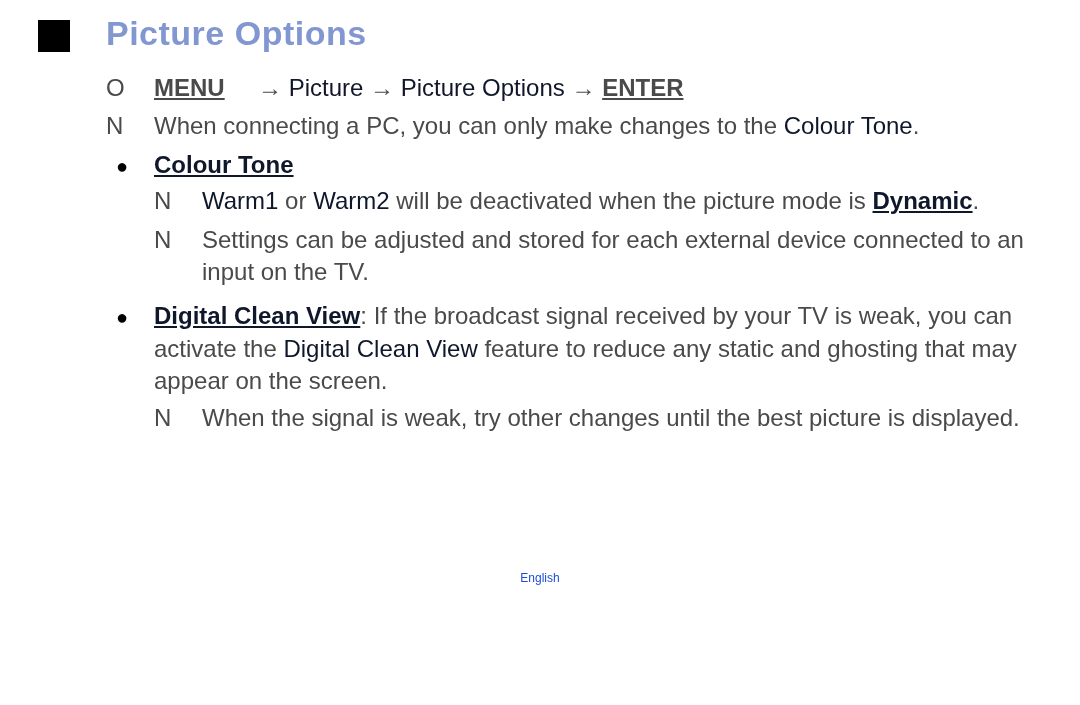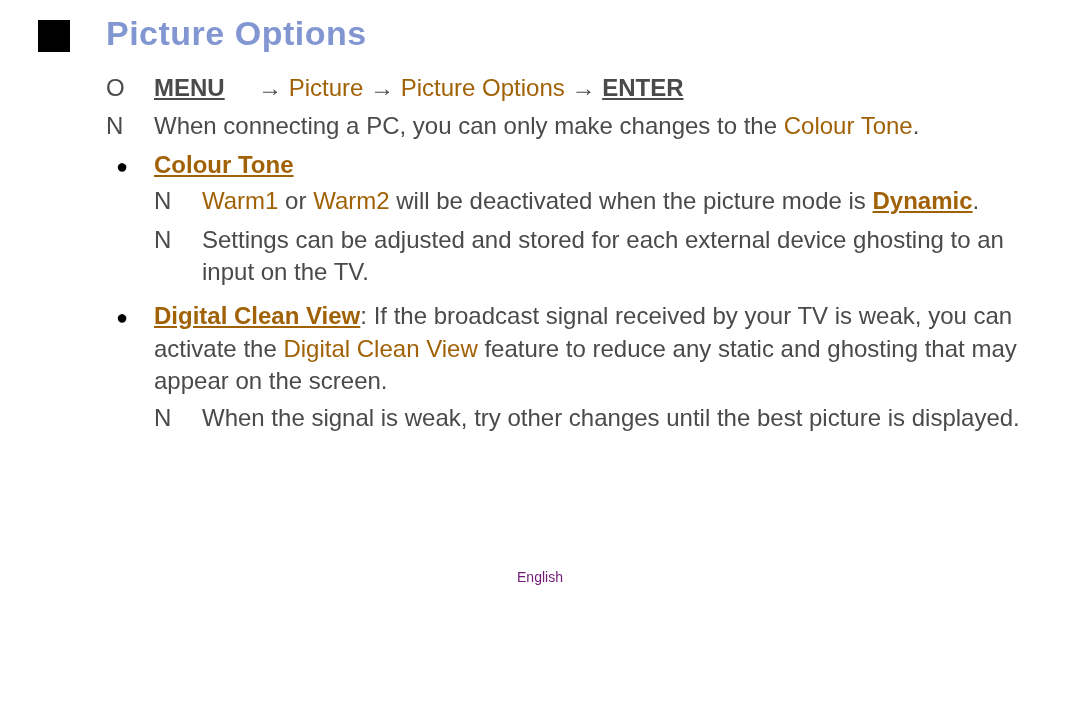--- a/index.html
+++ b/index.html
@@ -62,40 +62,40 @@
     line-height: 28px;
     padding-top: 3px;
     text-align: left;
     padding-left: 10px;
     box-sizing: border-box;
   }
   .content-col {
     flex: 1 1 auto;
   }
   .hl {
-    color: #a16207;
+    color: #0f172a;
   }
   .bold {
     font-weight: bold;
     text-decoration: underline;
   }
   .menu-path .sep {
     color: #4a4a4a;
   }
   .menu-path {
     display: inline;
   }
   .footer {
     position: absolute;
     left: 0;
     right: 0;
     bottom: 22px;
     text-align: center;
-    font-size: 14px;
-    color: #701a75;
+    font-size: 12px;
+    color: #1d4ed8;
   }
 </style>
 </head>
 <body>
 
 <div class="page">
 
   <div class="section-marker"></div>
   <div class="title">Picture Options</div>
 
@@ -129,21 +129,21 @@
 
         <div class="row" style="margin-top:4px;">
           <div class="icon-col">N</div>
           <div class="content-col">
             <span class="hl">Warm1</span><span> or </span><span class="hl">Warm2</span><span> will be deactivated when the picture mode is </span><span class="hl bold">Dynamic</span><span>.</span>
           </div>
         </div>
 
         <div class="row">
           <div class="icon-col">N</div>
-          <div class="content-col">Settings can be adjusted and stored for each external device ghosting to an input on the TV.</div>
+          <div class="content-col">Settings can be adjusted and stored for each external device connected to an input on the TV.</div>
         </div>
       </div>
     </div>
 
     <div class="row">
       <div class="bullet-col">●</div>
       <div class="content-col">
         <span class="hl bold">Digital Clean View</span><span>: If the broadcast signal received by your TV is weak, you can activate the </span><span class="hl">Digital Clean View</span><span> feature to reduce any static and ghosting that may appear on the screen.</span>
 
         <div class="row" style="margin-top:4px;">

